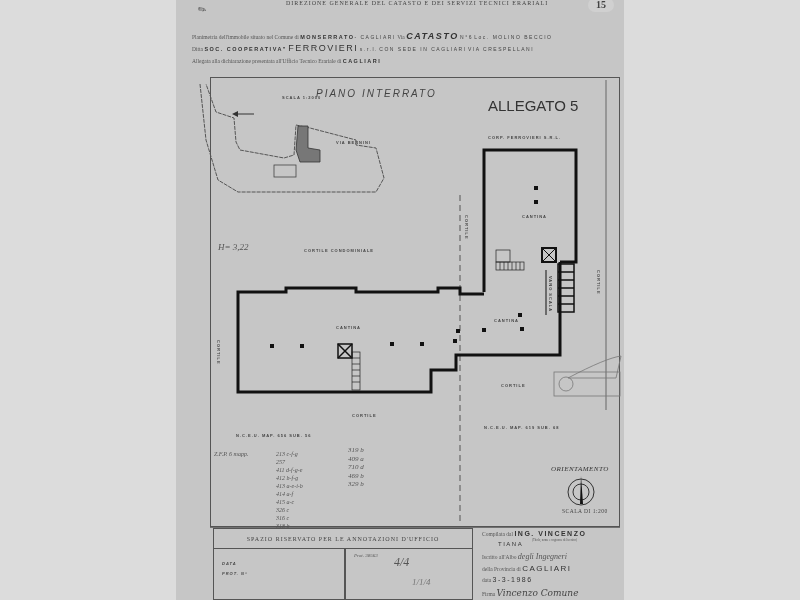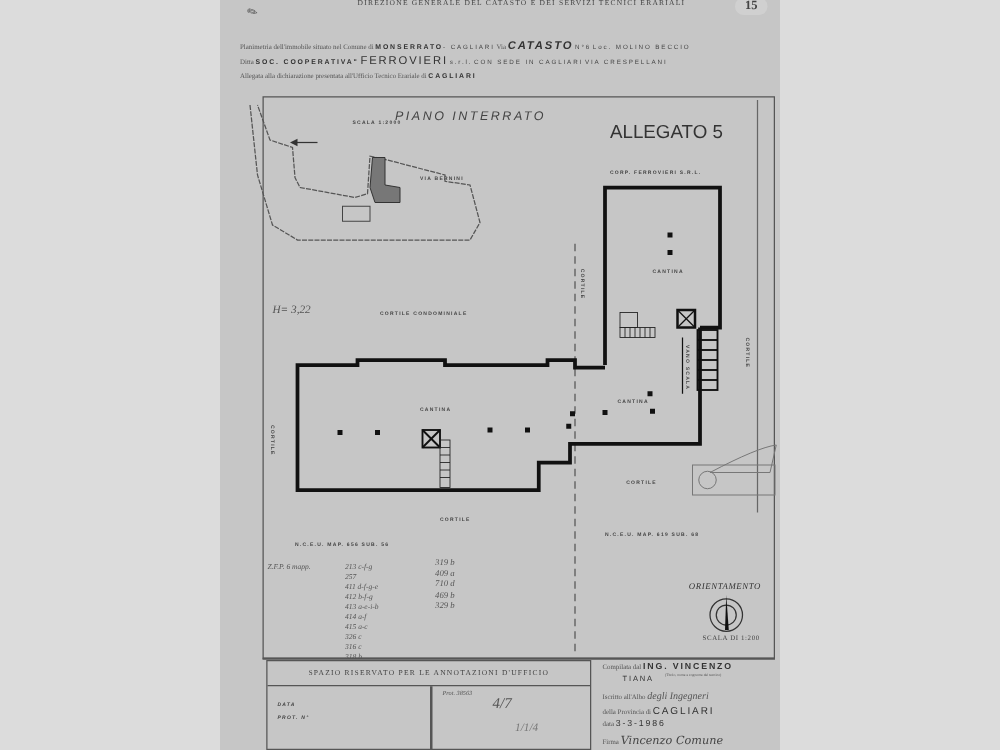--- a/index.html
+++ b/index.html
@@ -196,21 +196,21 @@
   <div class="abs orient" style="left:375px; top:465px;">ORIENTAMENTO</div>
   <div class="abs" style="left:396px; top:476px; font-size:1px;"></div>
   <div class="abs scala" style="left:386px; top:508px;">SCALA DI 1:200</div>
 
   <div class="abs office-box">
     <div class="abs office-title">SPAZIO RISERVATO PER LE ANNOTAZIONI D'UFFICIO</div>
     <div class="abs office-divider"></div>
     <div class="abs tiny" style="left:8px; top:32px; font-style:italic;">DATA</div>
     <div class="abs tiny" style="left:8px; top:42px; font-style:italic;">PROT. N°</div>
     <div class="abs hand" style="left:140px; top:24px; font-size:5px;">Prot. 38563</div>
-    <div class="abs hand" style="left:180px; top:26px; font-size:12px;">4/7</div>
+    <div class="abs hand" style="left:180px; top:26px; font-size:12px;">4/4</div>
     <div class="abs hand" style="left:198px; top:48px; font-size:9px; color:#777;">1/1/4</div>
   </div>
 
   <div class="abs compiler">
     <div class="abs line" style="left:2px; top:2px;">
       <span>Compilata dal</span> <b style="font-size:7px;">ING. VINCENZO</b>
     </div>
     <div class="abs line" style="left:52px; top:10px; font-size:3px;">(Titolo, nome e cognome del tecnico)</div>
     <div class="abs line" style="left:18px; top:13px;"><b style="font-size:6px; font-weight:normal;">TIANA</b></div>
     <div class="abs line" style="left:2px; top:24px;">

